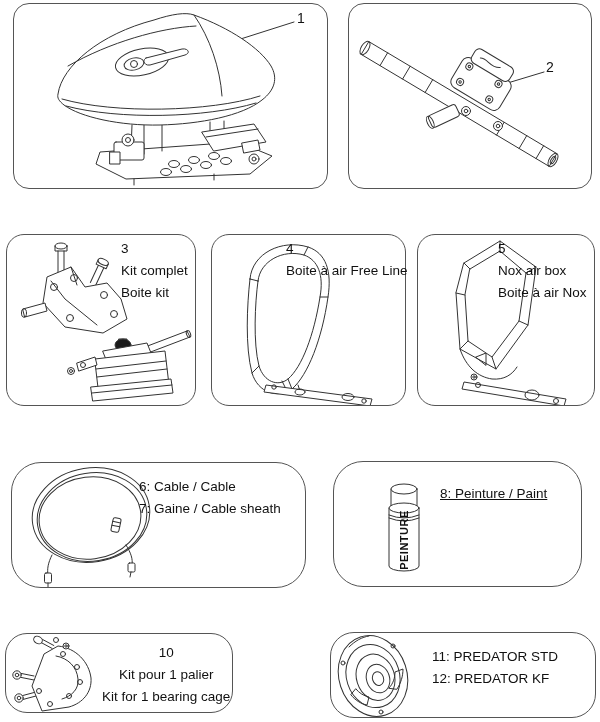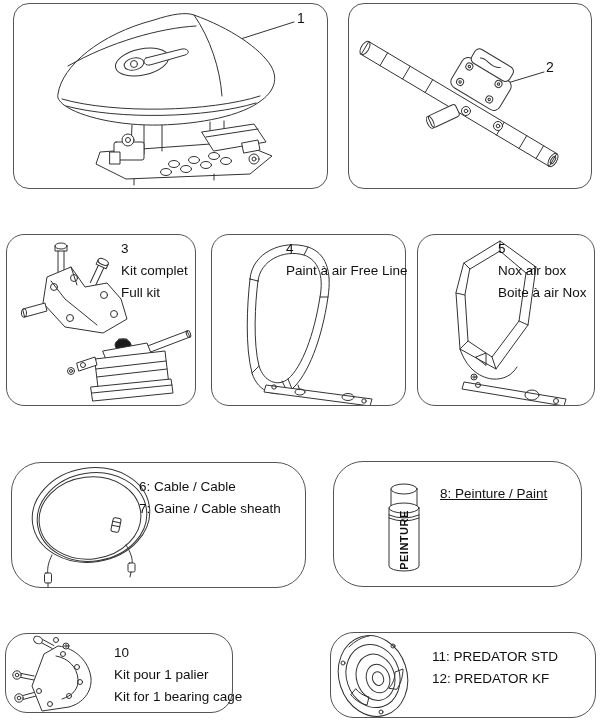--- a/index.html
+++ b/index.html
@@ -153,21 +153,21 @@
         <path d="M85,158 L165,150"></path>
         <path class="wh" d="M70,128 L88,122 L90,130 L72,136 Z"></path>
         <circle cx="76" cy="130" r="2.5"></circle>
         <circle cx="64" cy="136" r="3.5" class="wh"></circle>
           <circle cx="64" cy="136" r="1.5"></circle>
       </g>
     </svg>
     <div class="txt" style="left:114px;top:3px;">
       <div>3</div>
       <div>Kit complet</div>
-      <div>Full kit</div>
+      <div>Boite kit</div>
     </div>
   </div>
 
   <div class="panel" id="p-freeline">
     <svg width="193" height="170" viewBox="0 0 193 170">
       <g class="ln">
         <path d="M38,44 C40,18 70,4 96,12 C114,18 120,36 116,62 C110,104 96,140 80,154
                  C66,164 46,158 40,138 C33,112 35,70 38,44 Z"></path>
         <path d="M46,46 C48,26 71,14 92,20 C106,25 112,40 108,62 C102,100 90,132 76,144
                  C66,152 52,147 47,131 C41,108 43,68 46,46 Z"></path>
@@ -177,21 +177,21 @@
       <path class="wh" d="M54,150 L160,164 L158,171 L52,157 Z"></path>
       <g class="ln">
         <ellipse cx="88" cy="157" rx="5" ry="3"></ellipse>
           <ellipse cx="136" cy="162" rx="6" ry="3.5"></ellipse>
         <circle cx="62" cy="152" r="2.2"></circle>
           <circle cx="152" cy="166" r="2.2"></circle>
       </g>
     </svg>
     <div class="txt" style="left:74px;top:3px;">
       <div>4</div>
-      <div>Paint à air Free Line</div>
+      <div>Boite à air Free Line</div>
     </div>
   </div>
 
   <div class="panel" id="p-nox">
     <svg width="176" height="170" viewBox="0 0 176 170">
       <g class="ln">
         <path d="M46,28 L82,6 L118,32 L110,90 L78,134 L42,114 L38,58 Z"></path>
         <path d="M52,34 L82,16 L108,38 L101,86 L74,122 L50,106 L47,60 Z"></path>
         <path d="M46,28 L52,34 M82,6 L82,16 M118,32 L108,38 M110,90 L101,86
                  M78,134 L74,122 M42,114 L50,106 M38,58 L47,60"></path>
@@ -273,21 +273,21 @@
           <circle cx="71" cy="33" r="2.5"></circle>
           <circle cx="74" cy="48" r="2.5"></circle>
         <circle cx="63" cy="62" r="2.5"></circle>
           <circle cx="44" cy="70" r="2.5"></circle>
           <circle cx="33" cy="57" r="2.5"></circle>
         <circle cx="60" cy="12" r="3" class="wh"></circle>
           <circle cx="60" cy="12" r="1.2"></circle>
         <circle cx="50" cy="6" r="2.5" class="wh"></circle>
       </g>
     </svg>
-    <div class="txt" style="left:108px;top:8px;">
+    <div class="txt" style="left:96px;top:8px;text-align:center;">
       <div>10</div>
       <div>Kit pour 1 palier</div>
       <div>Kit for 1 bearing cage</div>
     </div>
   </div>
 
   <div class="panel" id="p-predator">
     <svg width="264" height="84" viewBox="0 0 264 84">
       <g class="ln" transform="rotate(-18 42 43)">
         <ellipse cx="42" cy="43" rx="34" ry="41"></ellipse>

